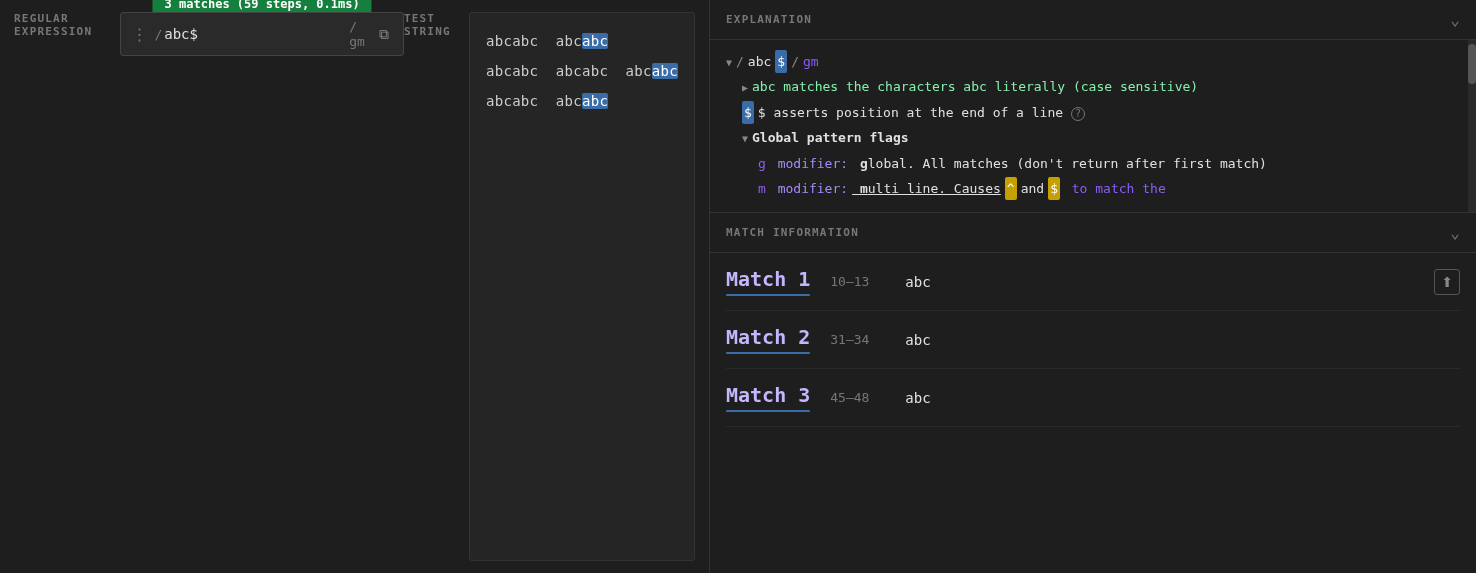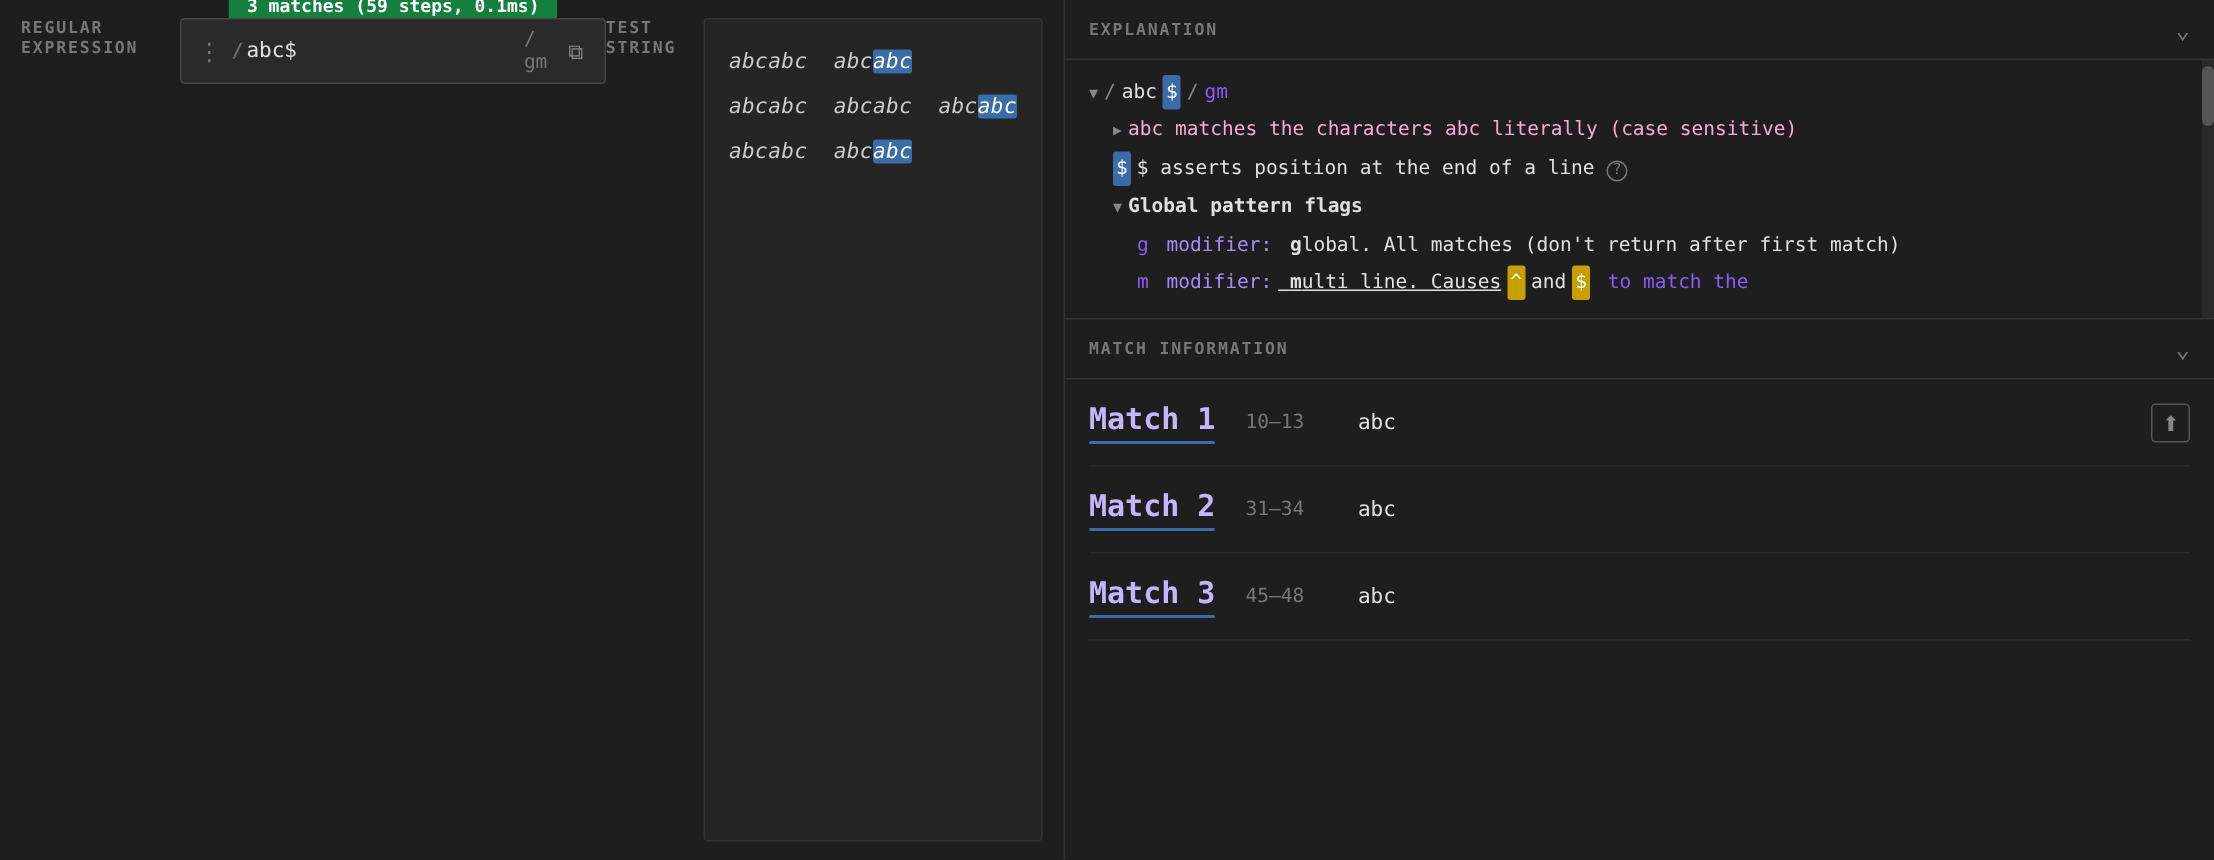--- a/index.html
+++ b/index.html
@@ -103,21 +103,20 @@
       padding: 14px 16px;
       flex: 1;
       line-height: 2;
       font-size: 14px;
       color: #ccc;
       letter-spacing: 0.3px;
     }
 
     .test-line {
       margin-bottom: 2px;
-      font-style: italic;
     }
 
     .highlight {
       background: #3a6da8;
       color: #fff;
       border-radius: 2px;
     }
 
     
     .right-panel {
@@ -320,21 +319,21 @@
       <span class="triangle-down">▼</span>
       <span class="text-gray">/</span>
       <span style="color:#e0e0e0; font-family:monospace;">abc</span>
         <span class="code-blue-bg">$</span>
       <span class="text-gray">/</span>
       <span class="code-green">gm</span>
     </div>
 
     <div class="exp-line exp-indent1">
       <span class="triangle">▶</span>
-      <span style="color:#f9a8d4;">abc matches the characters abc literally (case sensitive)</span>
+      <span style="color:#86efac;">abc matches the characters abc literally (case sensitive)</span>
     </div>
 
     <div class="exp-line exp-indent1">
       <span class="code-blue-bg">$</span>
       <span style="color:#e0e0e0;">$ asserts position at the end of a line</span>
       <span class="help-icon">?</span>
     </div>
 
     <div class="exp-line exp-indent1">
       <span class="triangle-down">▼</span>

